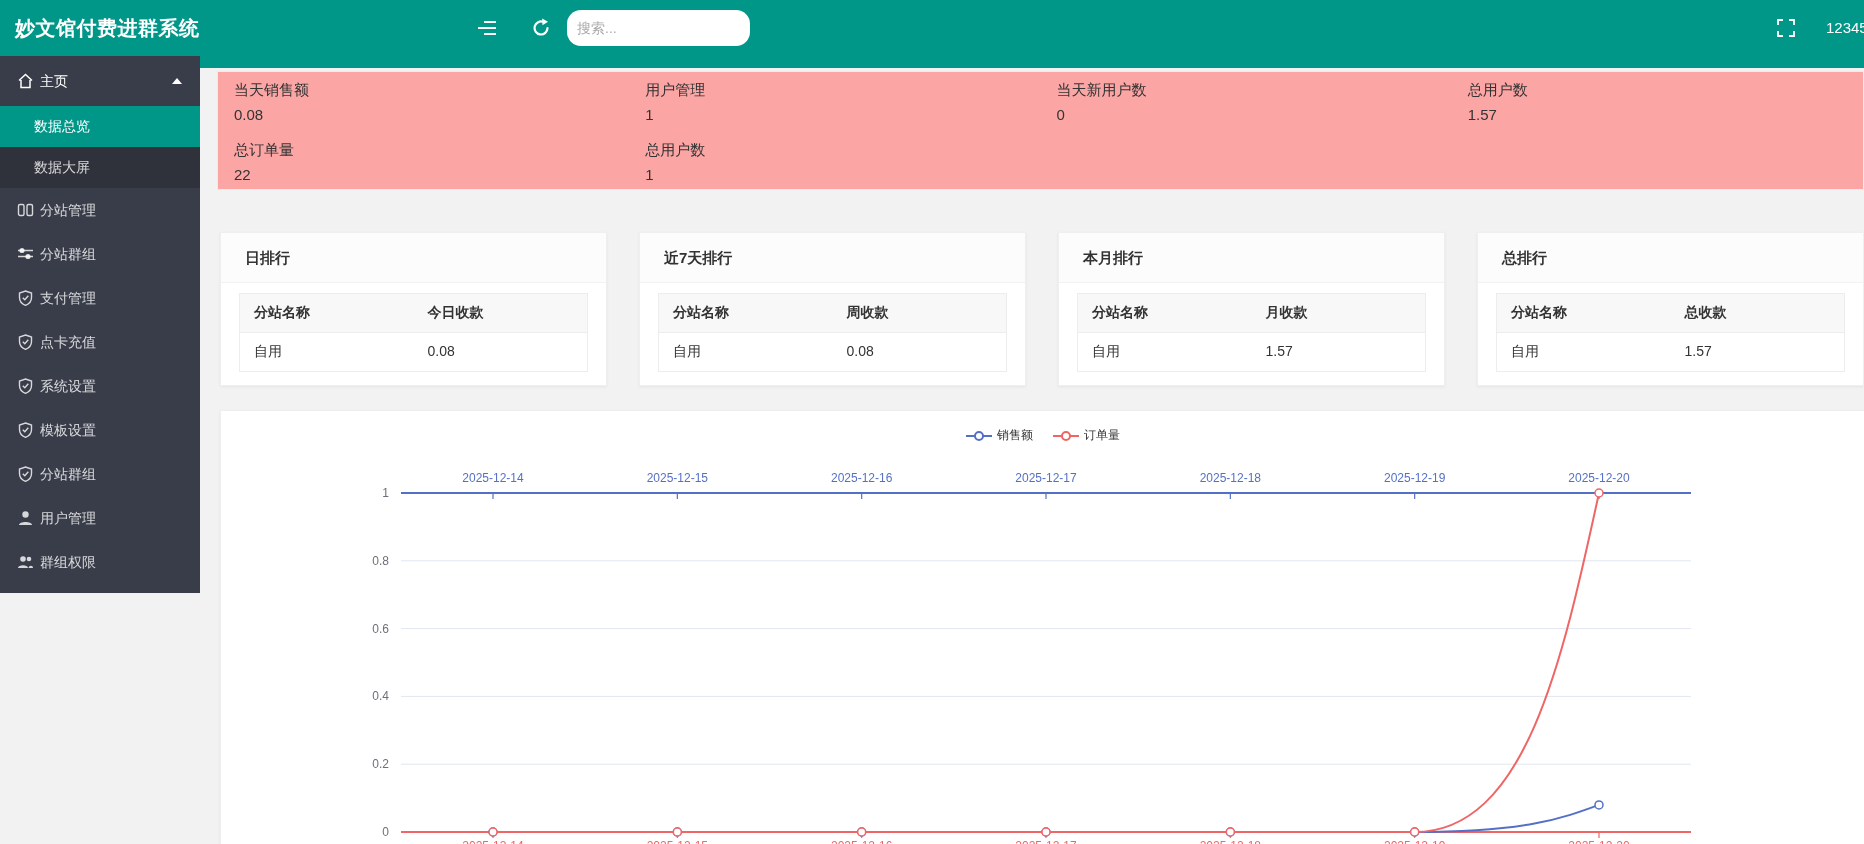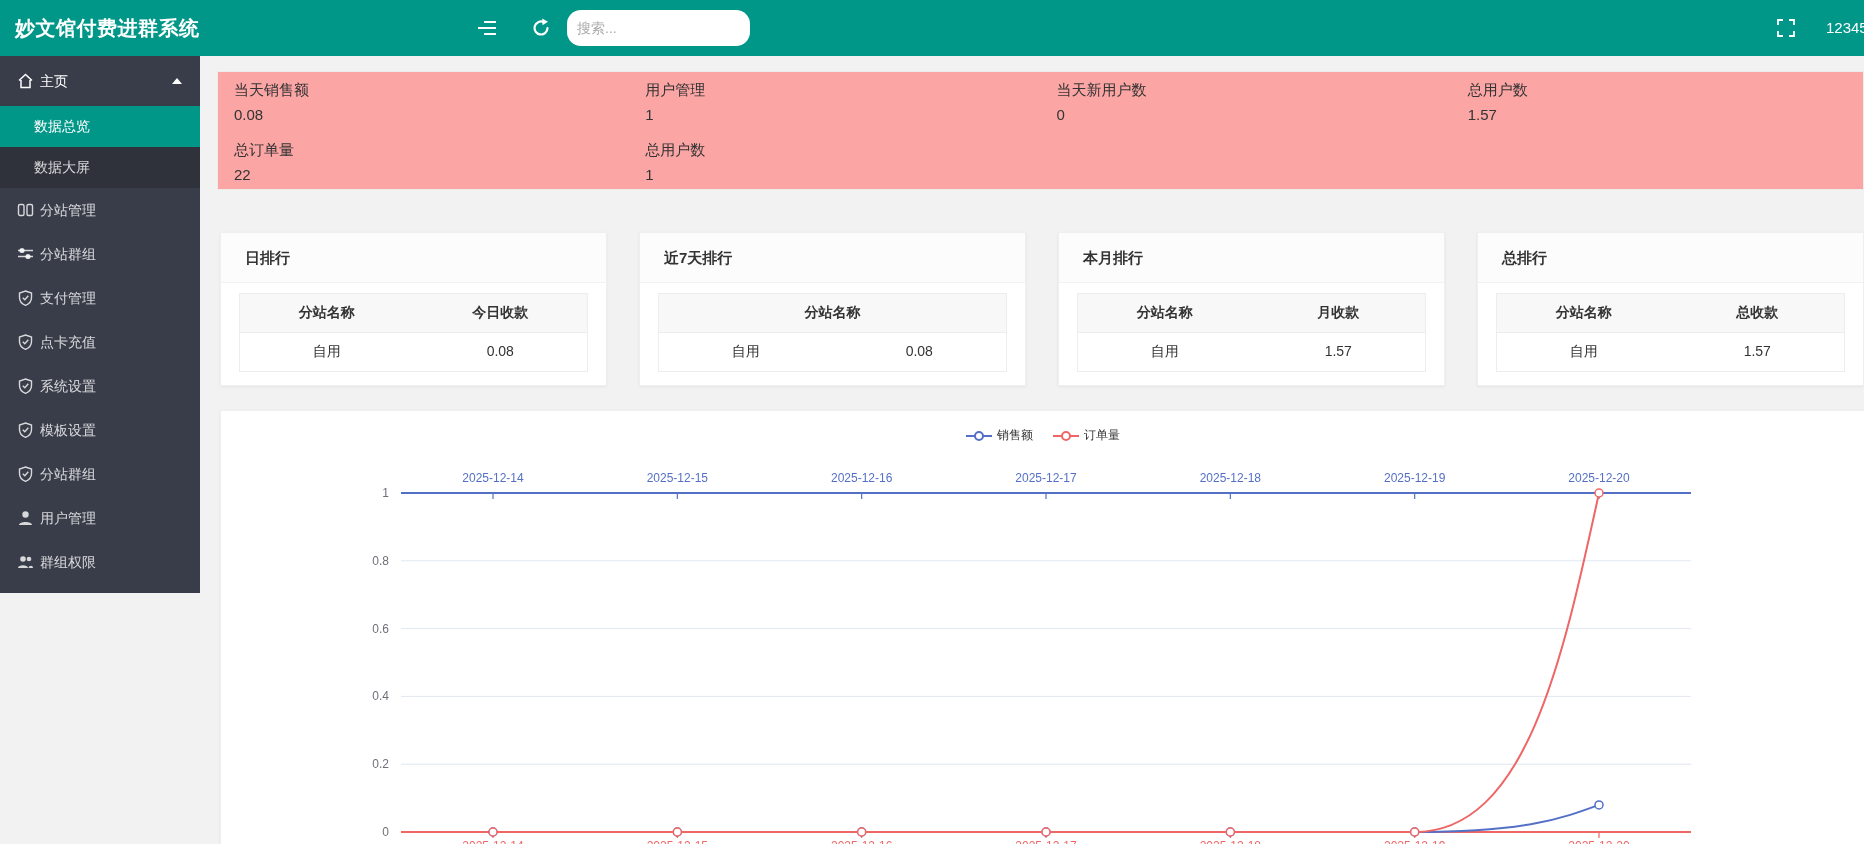--- a/index.html
+++ b/index.html
@@ -6,21 +6,21 @@
   html,body { width:1864px; height:844px; overflow:hidden; }
   body {
     position:relative;
     font-family:"Liberation Sans","DejaVu Sans",sans-serif;
     background:#f2f2f2;
     color:#333;
   }
 
   
   .header {
-    position:absolute; left:0; top:0; width:1864px; height:56px;
+    position:absolute; left:0; top:0; width:1864px; height:68px;
     background:#009688; color:#fff;
   }
   .brand {
     position:absolute; left:15px; top:0; height:56px; line-height:56px;
     font-size:20px; font-weight:bold; letter-spacing:0.5px;
   }
   .hdr-icon { position:absolute; top:14px; width:28px; height:28px; cursor:pointer; display:flex; align-items:center; justify-content:center; }
   .hdr-menu { left:473px; }
   .hdr-refresh { left:527px; }
   .hdr-full { left:1772px; }
@@ -64,21 +64,21 @@
   .rank-card {
     position:absolute; top:232px; width:387px; height:154px;
     background:#fff; border:1px solid #efefef;
     box-shadow:0 1px 3px rgba(0,0,0,0.06);
   }
   .rank-head {
     height:50px; line-height:50px; padding-left:24px;
     font-size:15px; font-weight:bold; color:#333;
     border-bottom:1px solid #f2f2f2; background:#fcfcfc;
   }
-  .rank-table { margin:10px 18px 16px 18px; border:1px solid #ededed; font-size:14px;text-align:center; }
+  .rank-table { margin:10px 18px 16px 18px; border:1px solid #ededed; font-size:14px; }
   .rank-tr { display:flex; }
   .rank-th {
     flex:1; background:#f8f8f8; font-weight:bold; color:#333;
     padding:10px 14px; border-bottom:1px solid #ededed;
   }
   .rank-td { flex:1; padding:10px 14px; color:#333; }
 
   
   .chart-card {
     position:absolute; left:220px; top:410px; width:1680px; height:480px;
@@ -279,20 +279,21 @@
       <div class="rank-td">自用</div>
       <div class="rank-td">0.08</div>
     </div>
   </div>
 </div>
 <div class="rank-card" style="left:639px">
   <div class="rank-head">近7天排行</div>
   <div class="rank-table">
     <div class="rank-tr">
       <div class="rank-th">分站名称</div>
+      <div class="rank-th">周收款</div>
     </div>
     <div class="rank-tr">
       <div class="rank-td">自用</div>
       <div class="rank-td">0.08</div>
     </div>
   </div>
 </div>
 <div class="rank-card" style="left:1058px">
   <div class="rank-head">本月排行</div>
   <div class="rank-table">

